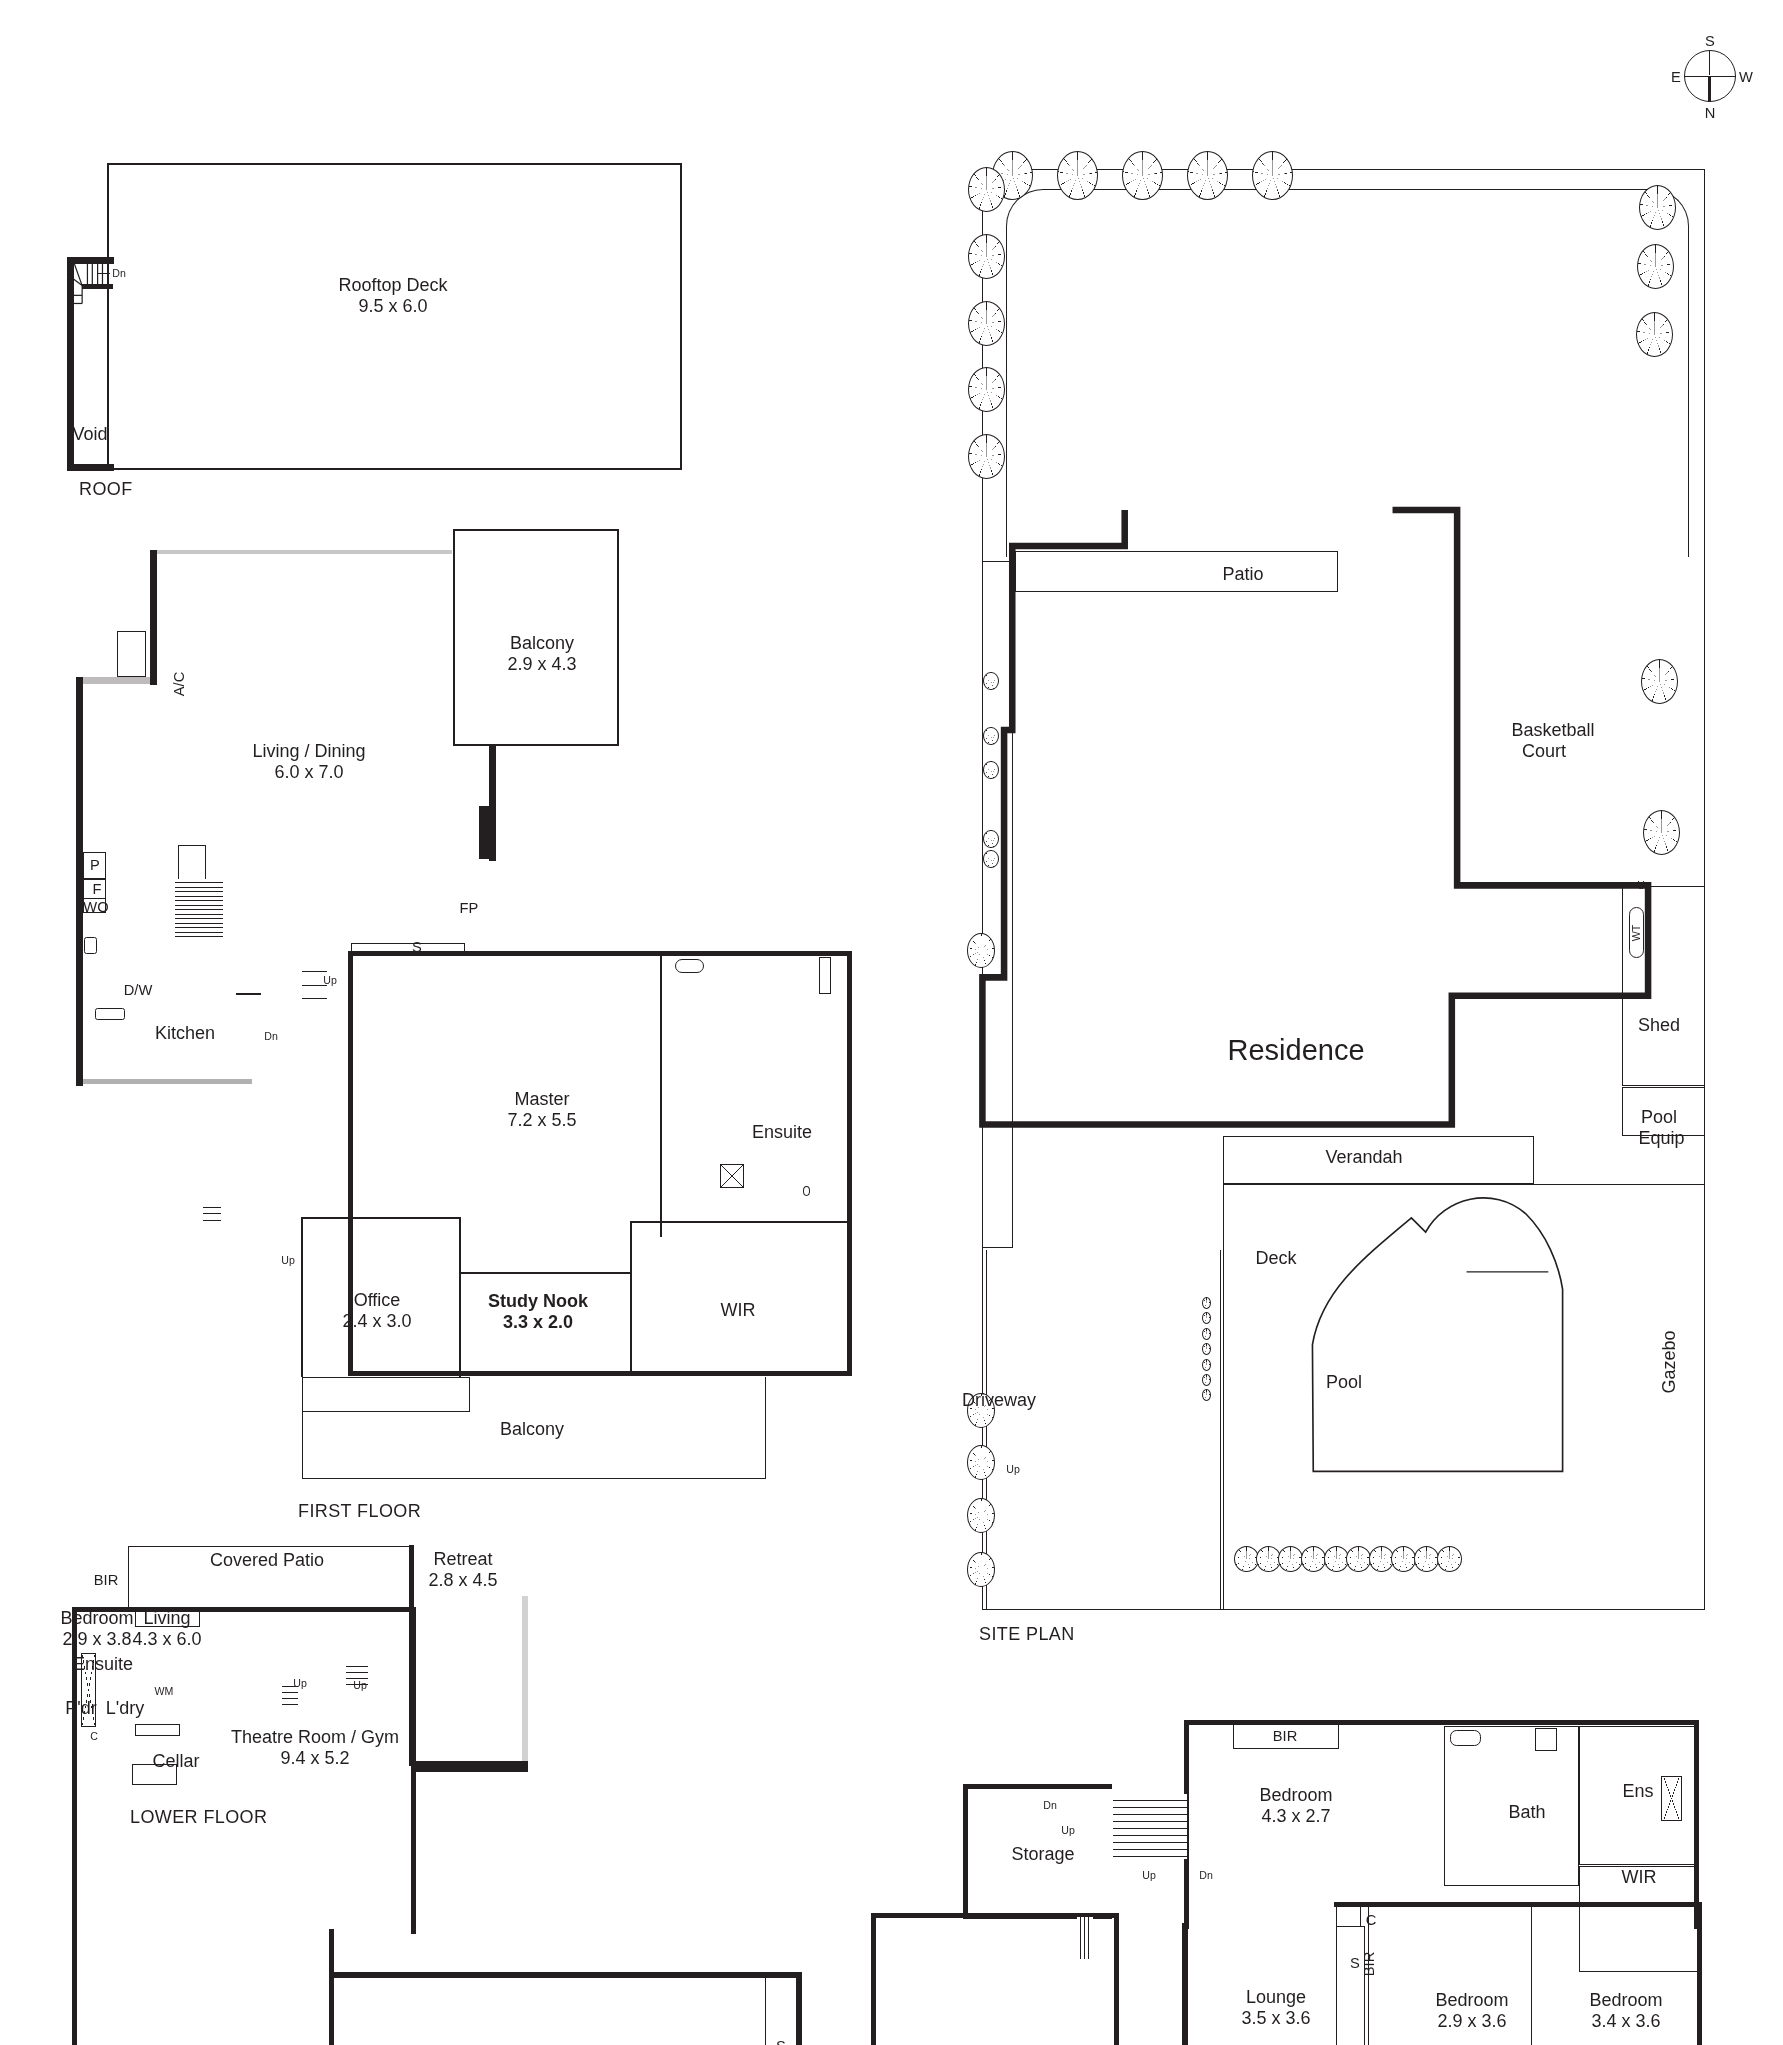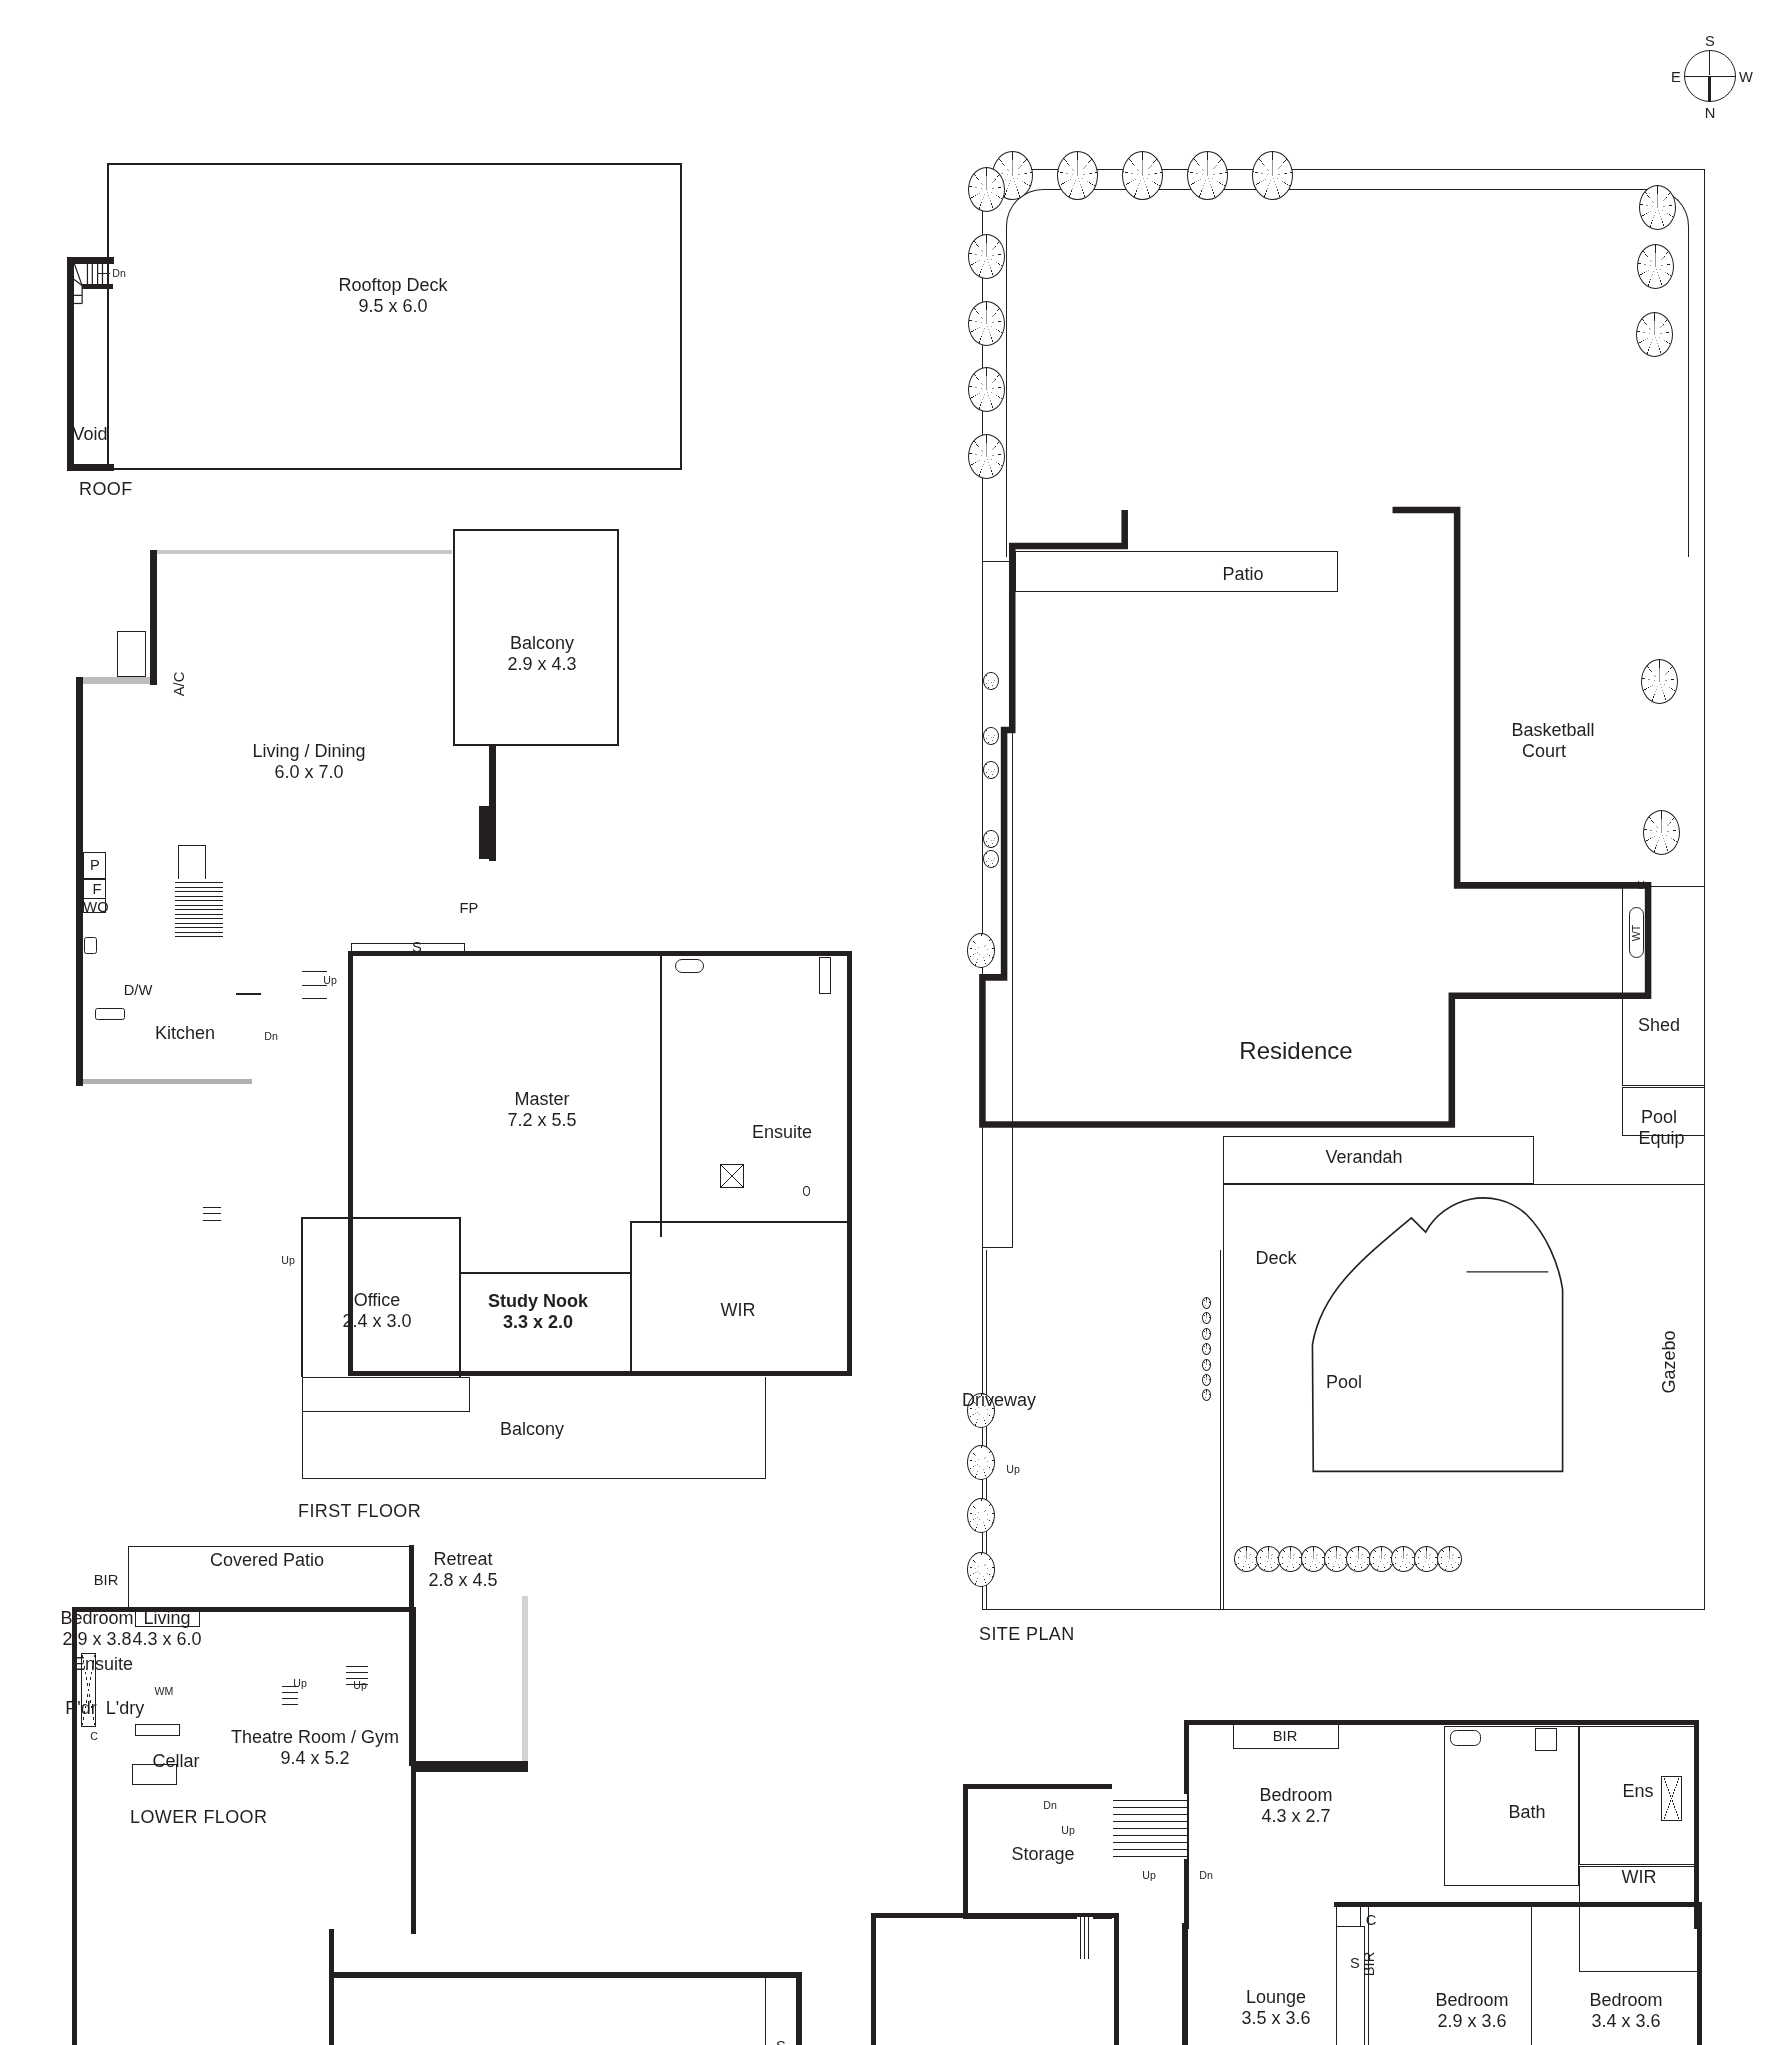--- a/index.html
+++ b/index.html
@@ -5,21 +5,21 @@
   html,body{margin:0;padding:0;background:#fff;}
   body{width:1783px;height:2522px;position:relative;overflow:hidden;font-family:"Liberation Sans",sans-serif;color:#231f20;}
   .abs{position:absolute;}
   .wall{position:absolute;border:7.4px solid #231f20;box-sizing:border-box;}
   .thin{position:absolute;border:2px solid #231f20;box-sizing:border-box;}
   .hair{position:absolute;border:1.2px solid #231f20;box-sizing:border-box;}
   .lbl{position:absolute;text-align:center;font-size:18px;line-height:20.5px;transform:translate(-50%,-50%);white-space:nowrap;}
   .lbl .dim{display:block;}
   .sm{font-size:14.7px;line-height:16.4px;}
   .xs{font-size:10.6px;line-height:12.3px;}
-  .big{font-size:24px;line-height:33px;}
+  .big{font-size:29px;line-height:33px;}
   .floor{position:absolute;font-size:18px;letter-spacing:0.4px;}
   .tree{position:absolute;border-radius:50%;border:1.6px solid #231f20;box-sizing:border-box;background:
     repeating-conic-gradient(#231f20 0deg 2deg,#fff 2deg 40deg);}
   .tree::after{content:"";position:absolute;inset:18%;border-radius:50%;background:#fff;opacity:.55;}
   svg{position:absolute;overflow:visible;}
 </style>
 </head>
 <body>
 
 <div>

